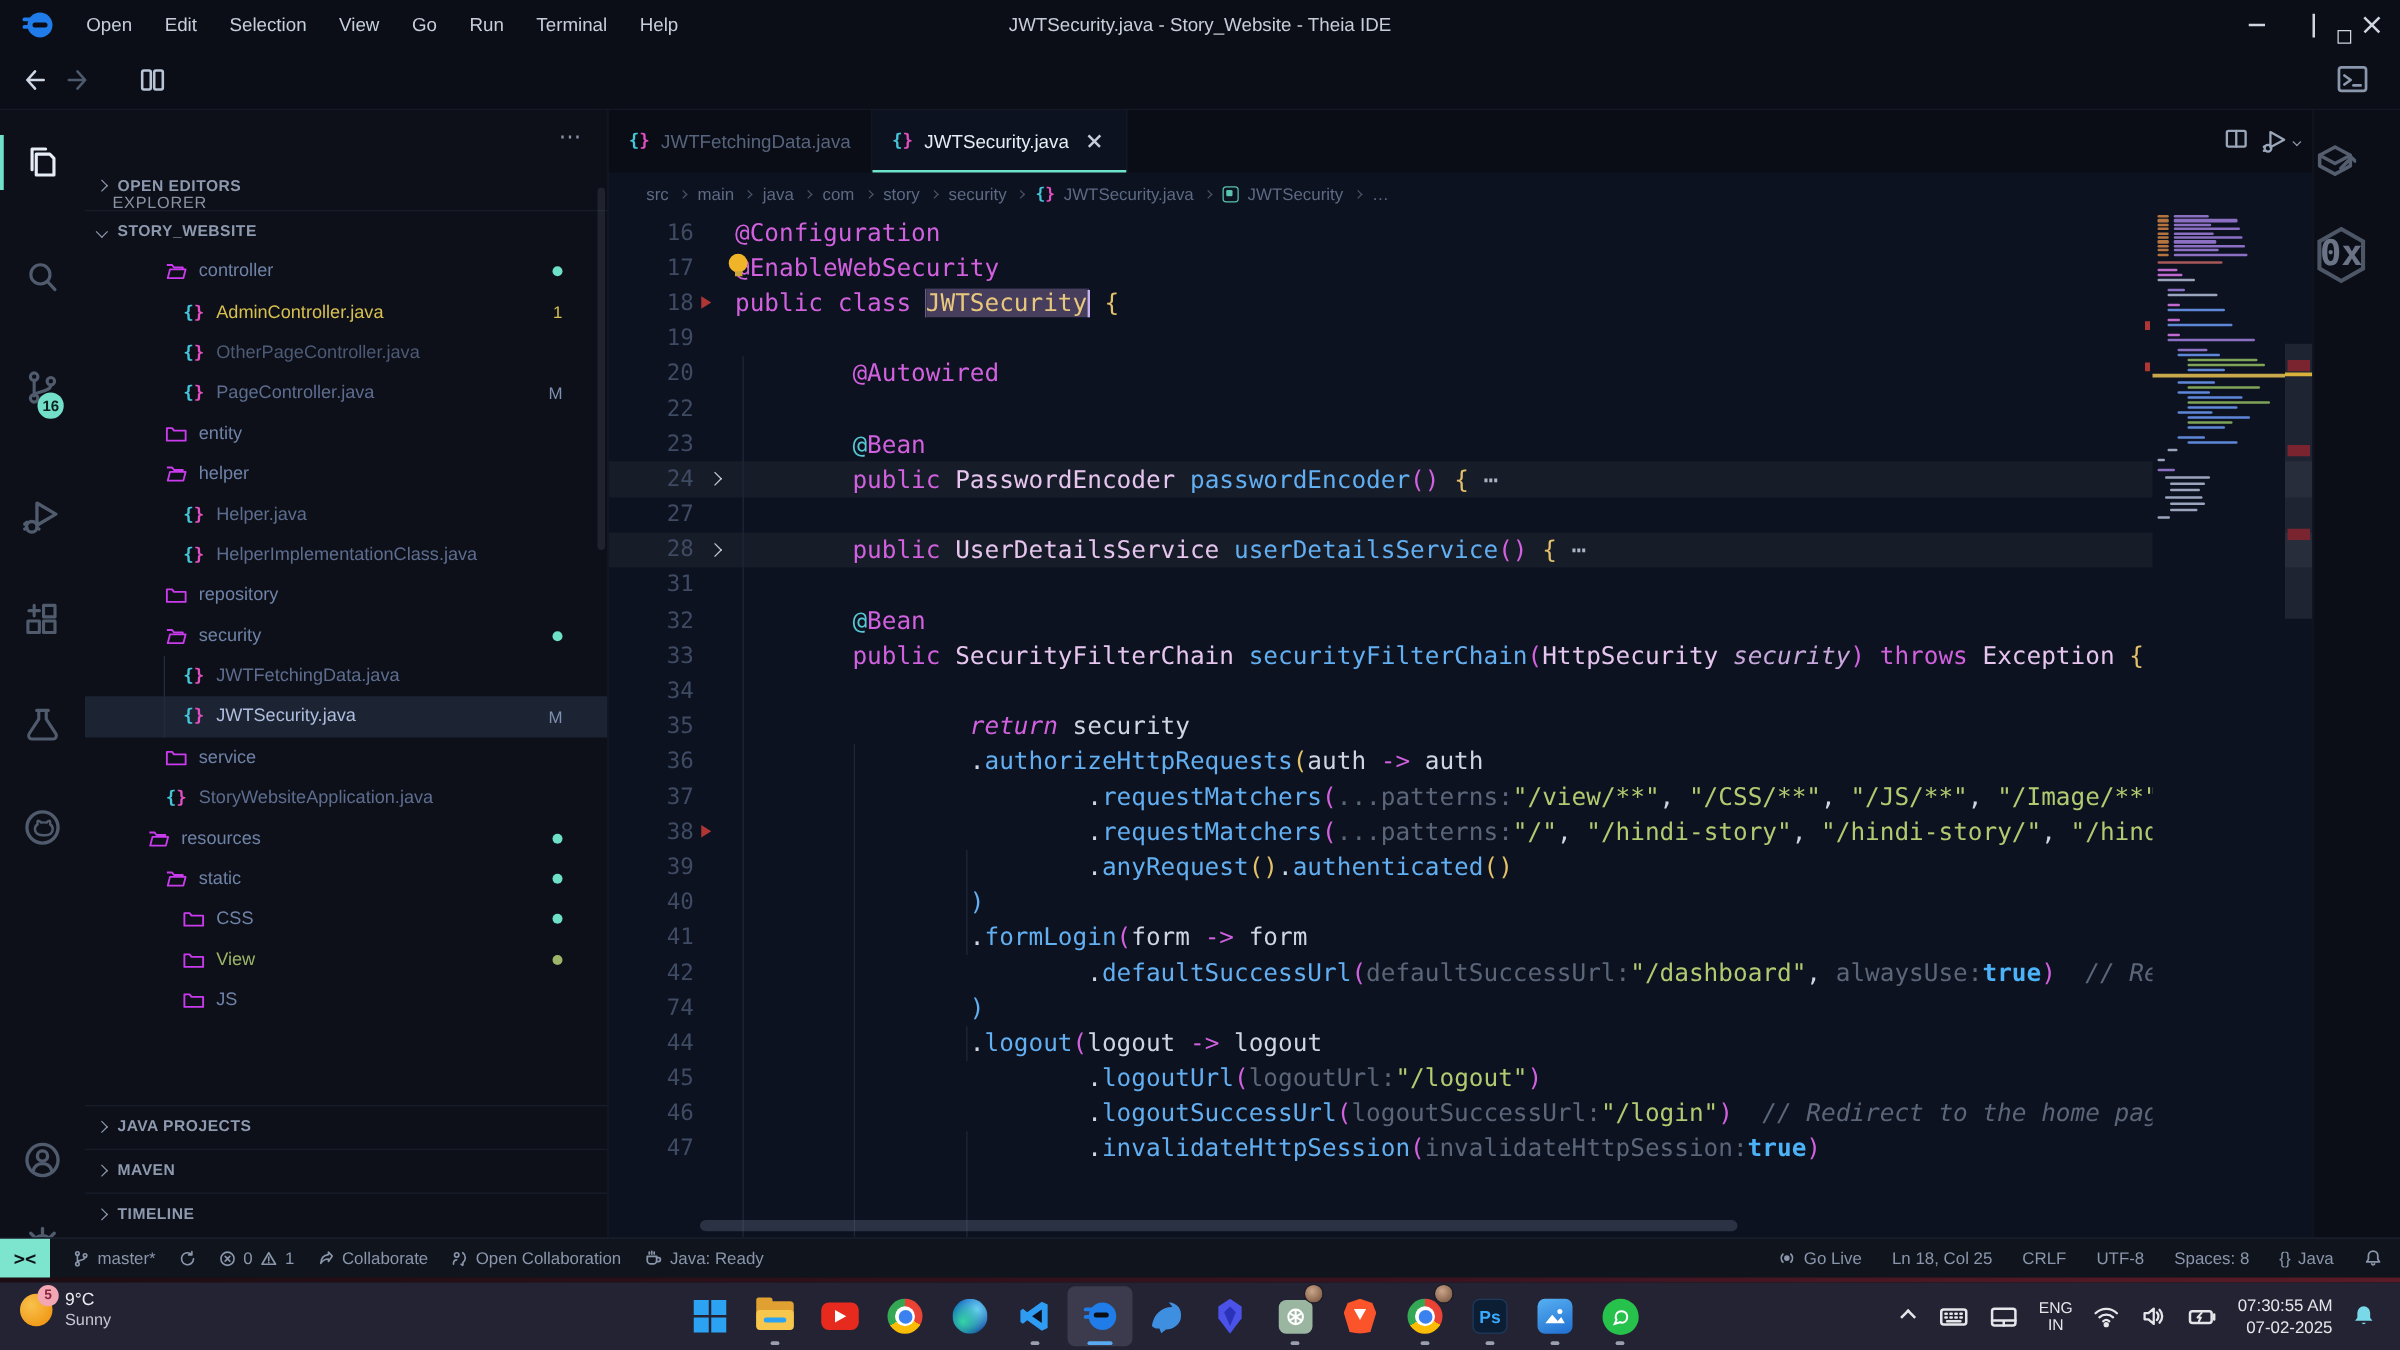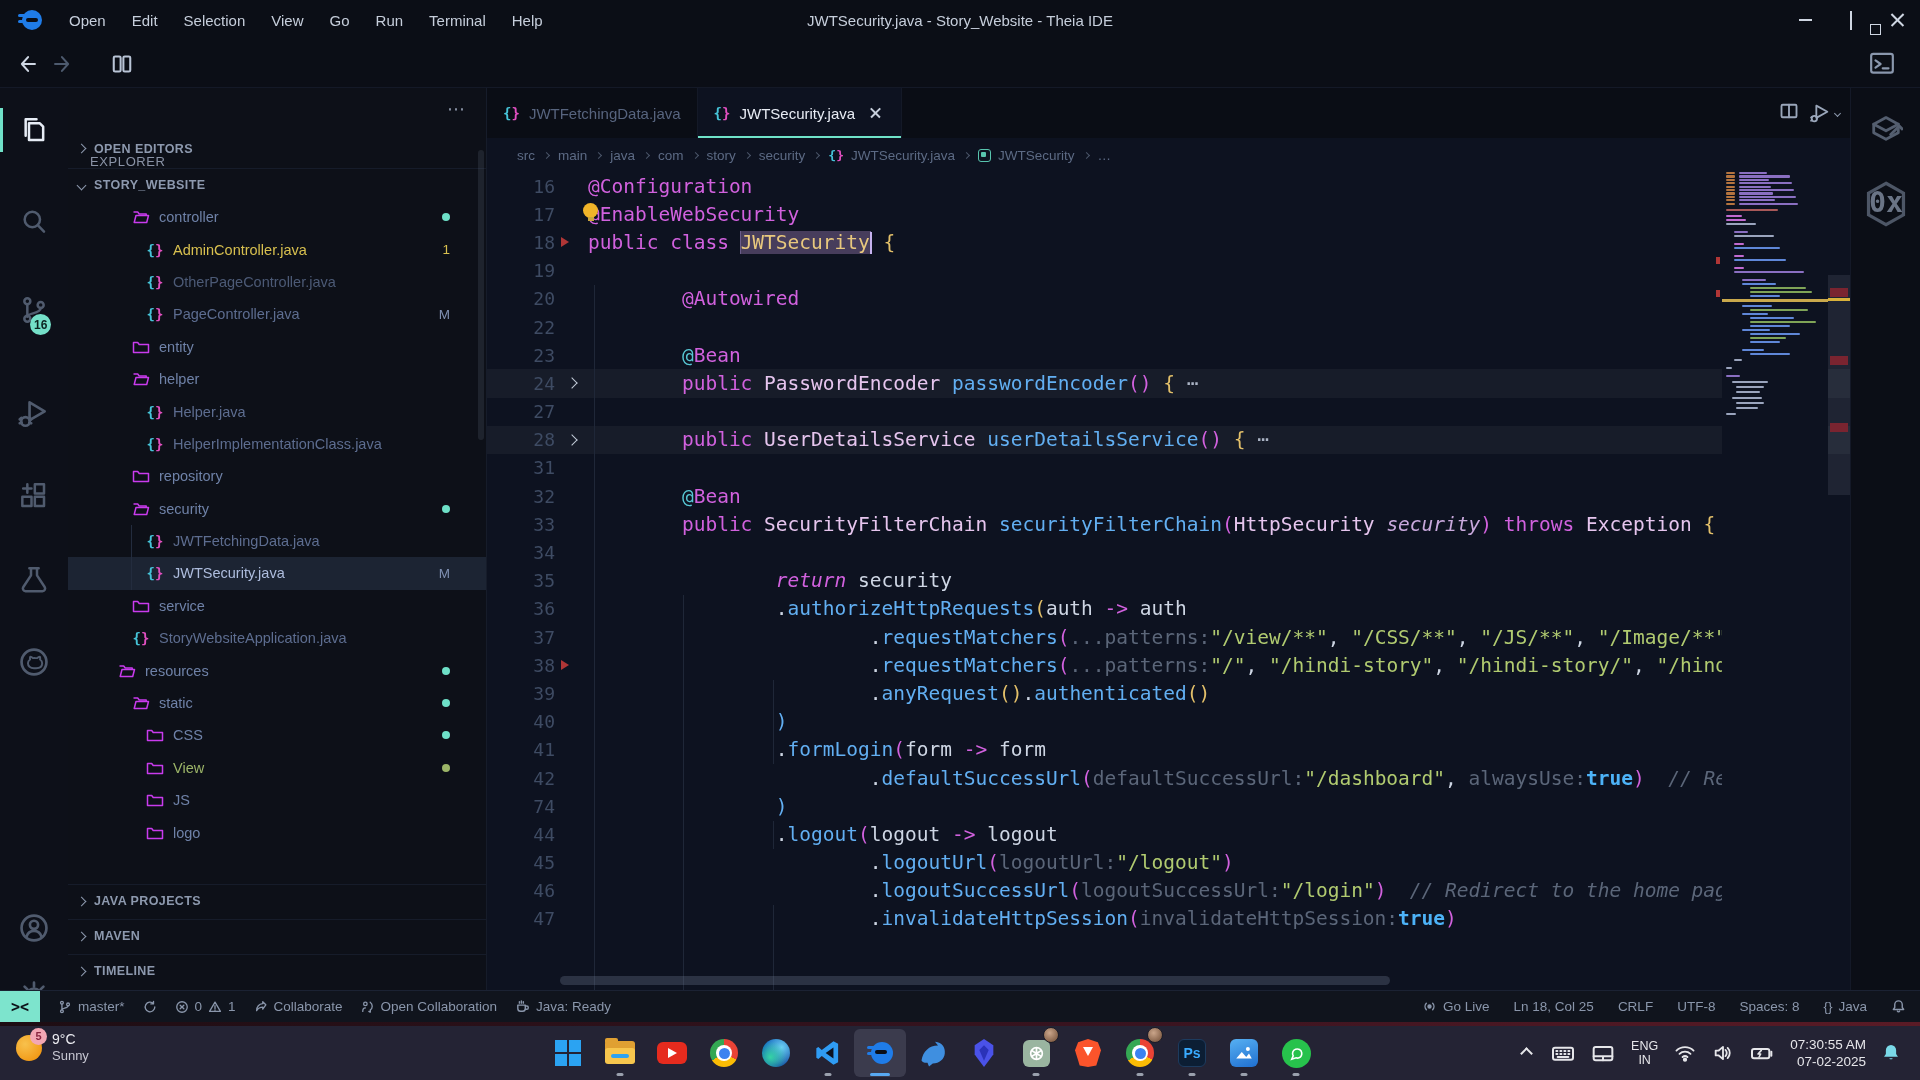--- a/index.html
+++ b/index.html
@@ -141,21 +141,21 @@
   .mm-yellow { position:absolute; left:0; width:106px; height:2.5px; background:#c9a84c; }
   .mm-reddot { position:absolute; left:-6px; width:4px; height:7px; background:#b03636; }
   .mapscroll { position:absolute; left:1341px; top:52px; width:22px; height:850px; }
   .ms-thumb { position:absolute; left:0; width:22px; background:rgba(140,150,170,.14); }
   .ms-mark { position:absolute; left:2px; width:18px; height:9px; background:#7a2430; }
   .ms-yellow { position:absolute; left:0; width:22px; height:3px; background:#d9b13b; }
 
   
   .rightbar { position:absolute; left:1850px; top:88px; width:70px; height:902px; background:#0b0e16;
     border-left:1px solid #141927; color:#545e6f; }
-  .rb-ic { position:absolute; left:0; width:70px; display:flex; justify-content:center; }
+  .rb-ic { position:absolute; left:0; width:70px; display:flex; justify-content:flex-start; }
   .hex-txt { font-size:13px; font-weight:bold; fill:#6a7486; font-family:"DejaVu Sans Mono", monospace; }
 
   
   .statusbar { position:absolute; left:0; top:990px; width:1920px; height:32px; background:#10141d;
     border-top:1px solid #1b2233; color:#8a96ab; font-size:13.5px; display:flex; align-items:center; }
   .remote-chip { width:40px; height:32px; background:#7de4cd; color:#0c1118; display:flex; align-items:center;
     justify-content:center; font-family:"DejaVu Sans Mono", monospace; font-weight:bold; font-size:15px; flex:none; }
   .sb-item { display:flex; align-items:center; gap:6px; margin-left:18px; white-space:nowrap; }
   .sb-item svg { flex:none; }
   .sb-right { position:absolute; right:14px; display:flex; align-items:center; }
@@ -512,28 +512,20 @@
             <span class="dot green"></span>
           </span>
         </div>
         <div class="tree-row" style="padding-left: 78px;">
           <span class="ico">
             <svg width="18" height="16" viewBox="0 0 18 16" fill="none" stroke="#c93bed" stroke-width="1.5" stroke-linejoin="round">
               <path d="M1.5 13.5v-10h4.2l1.5 2h9.3v8z"></path>
             </svg>
           </span>
           <span class="lbl-folder">JS</span>
-        </div>
-        <div class="tree-row" style="padding-left: 78px;">
-          <span class="ico">
-            <svg width="18" height="16" viewBox="0 0 18 16" fill="none" stroke="#c93bed" stroke-width="1.5" stroke-linejoin="round">
-              <path d="M1.5 13.5v-10h4.2l1.5 2h9.3v8z"></path>
-            </svg>
-          </span>
-          <span class="lbl-folder">logo</span>
         </div>
       </div>
     <div class="sec-row" style="top:796px">
       <span class="chev right"></span>
         <span>JAVA PROJECTS</span>
     </div>
     <div class="sec-row" style="top:831px">
       <span class="chev right"></span>
         <span>MAVEN</span>
     </div>

